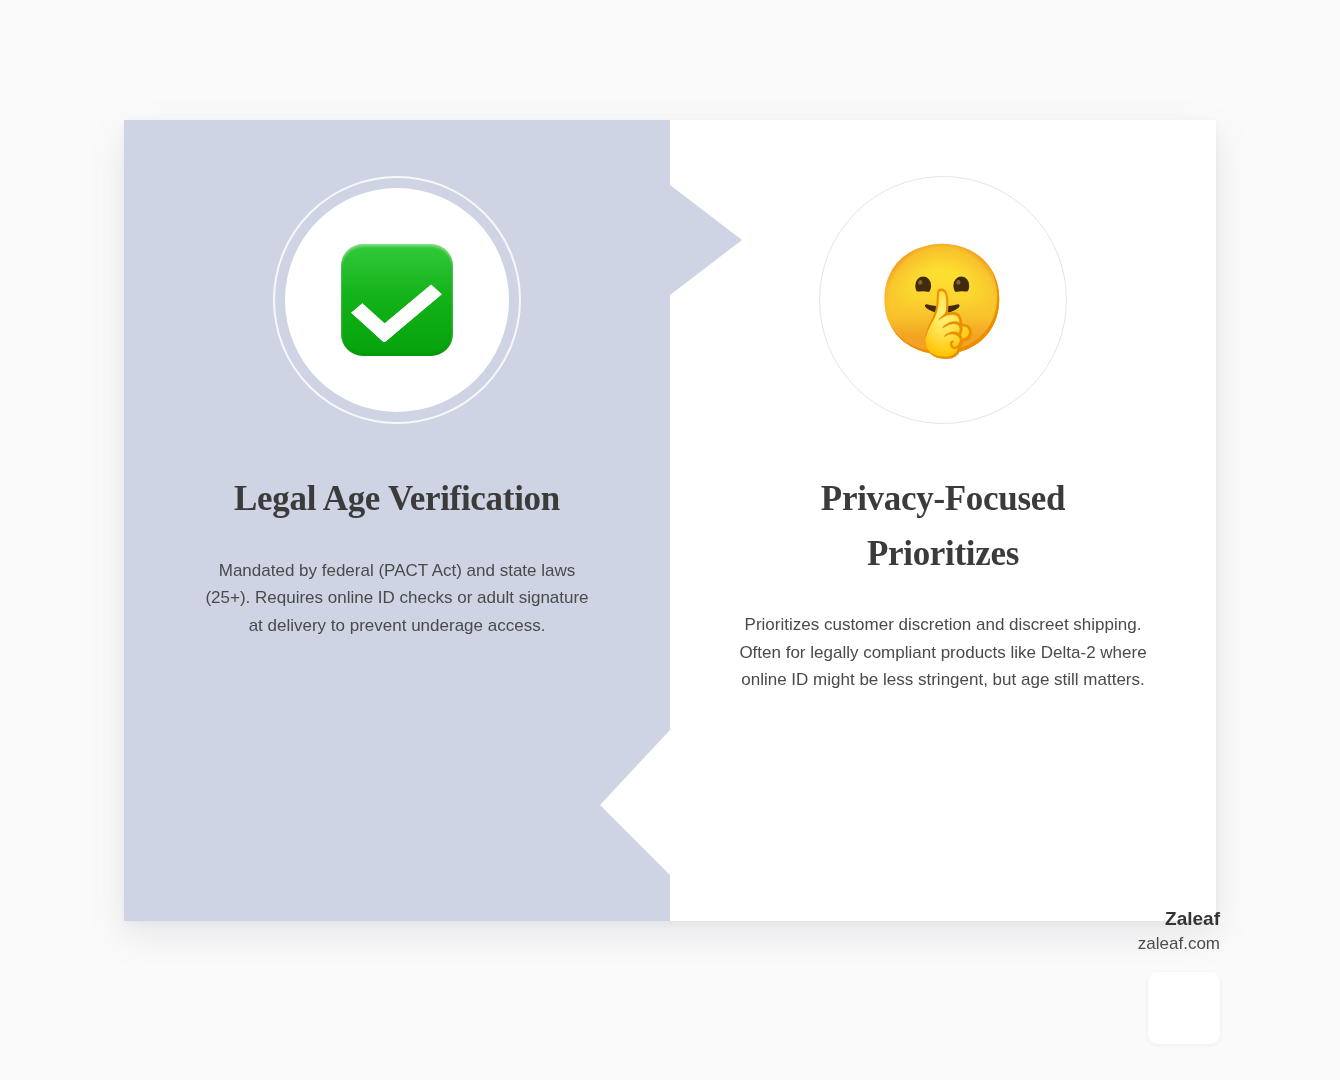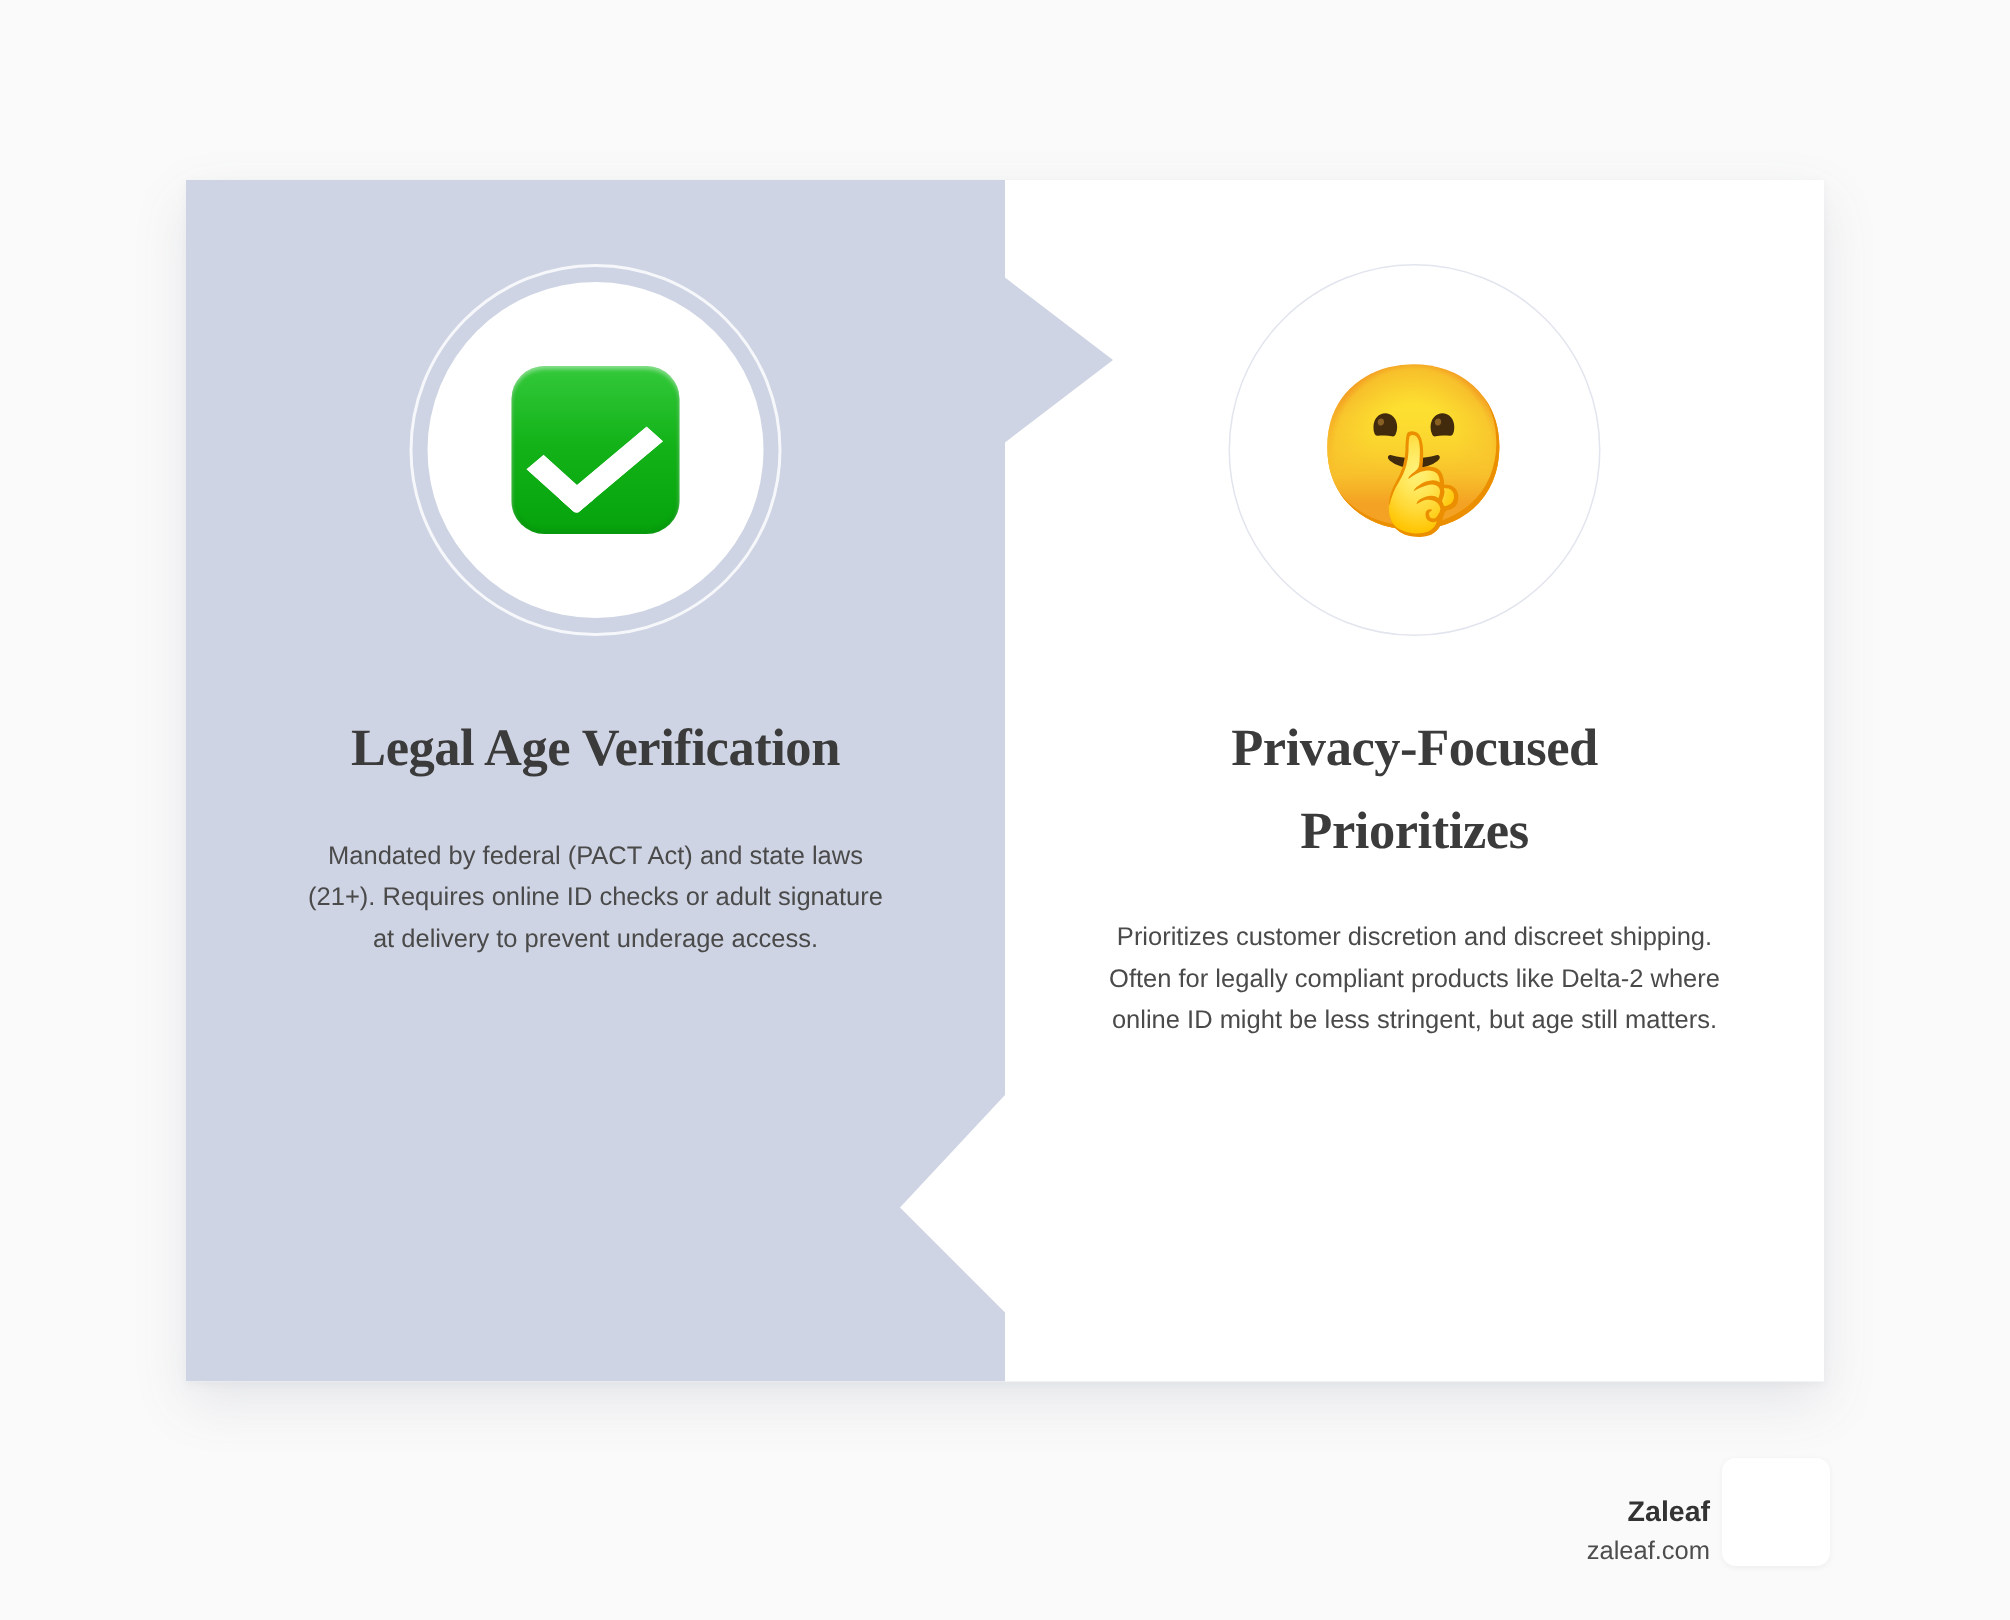--- a/index.html
+++ b/index.html
@@ -161,21 +161,22 @@
   
   .branding {
     position: absolute;
     left: 1004px;
     top: 962px;
     width: 216px;
     height: 82px;
     display: flex;
     align-items: flex-end;
     justify-content: flex-end;
-    gap: 8px;
+    gap: 18px;
+    flex-direction: column;
   }
 
   .brand-text {
     display: flex;
     flex-direction: column;
     align-items: flex-end;
     gap: 3px;
   }
 
   .brand-name {
@@ -216,21 +217,21 @@
 
       <div class="icon-wrap">
         <div class="ring-outer"></div>
         <div class="circle circle-filled">
           <div class="check-badge"></div>
         </div>
       </div>
 
       <div class="heading">Legal Age Verification</div>
 
-      <div class="body-text">Mandated by federal (PACT Act) and state laws (21+). Requires online ID checks or adult signature at delivery to prevent underage access.</div>
+      <div class="body-text">Mandated by federal (PACT Act) and state laws (25+). Requires online ID checks or adult signature at delivery to prevent underage access.</div>
     </div>
 
     <div class="col col-right">
 
       <div class="icon-wrap">
         <div class="circle circle-outlined">
           <span class="emoji">🤫</span>
         </div>
       </div>
 

